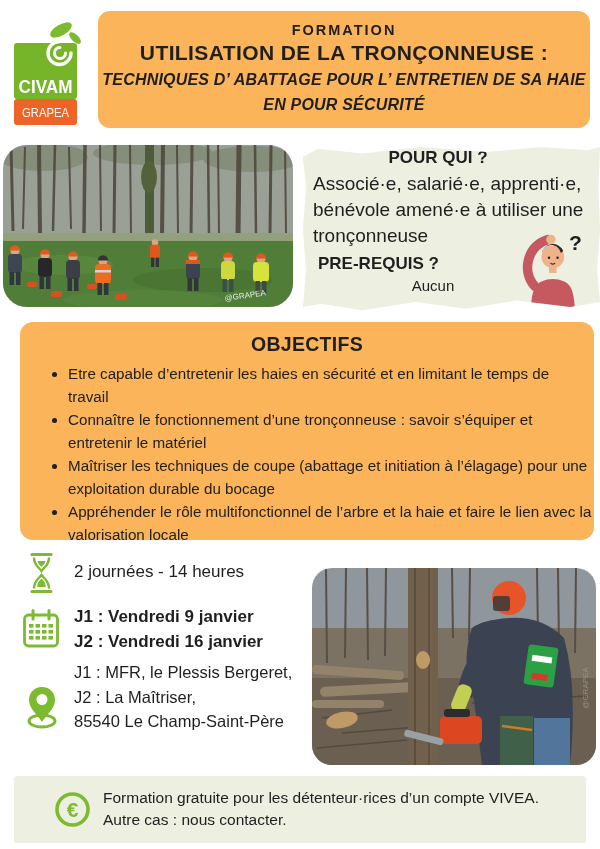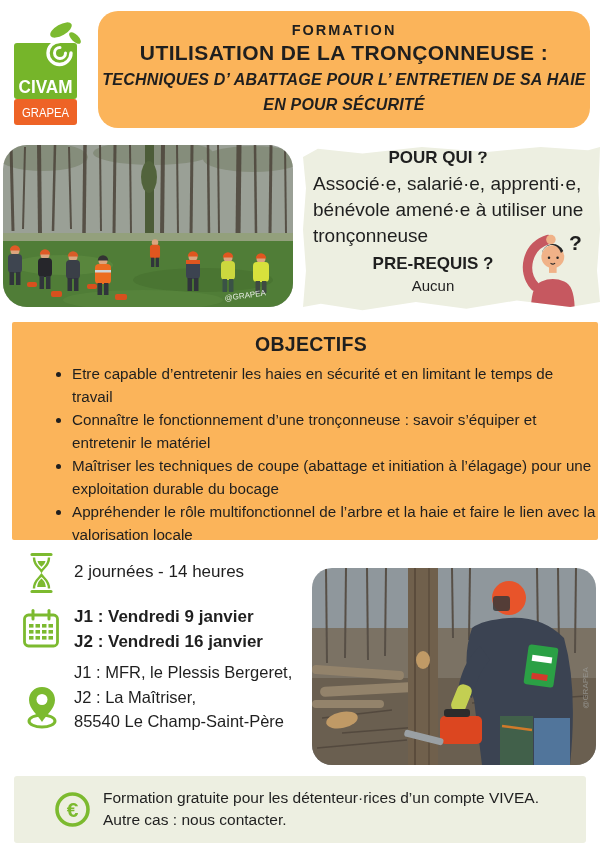--- a/index.html
+++ b/index.html
@@ -7,43 +7,43 @@
     --cream:#EDEFE1; --ink:#1F1F1F; --sweater-red:#C65860;
   }
   html,body{margin:0;padding:0;background:#fff;}
   .page{position:relative;width:600px;height:849px;background:#fff;overflow:hidden;
         font-family:"Liberation Sans",sans-serif;color:var(--ink,#1F1F1F);}
   svg text{font-family:"Liberation Sans",sans-serif;}
 
   .logo{position:absolute;left:10px;top:16px;width:72px;height:112px;}
 
   .header-box{position:absolute;left:98px;top:11px;width:492px;height:117px;
-    background:var(--orange,#FBB45A);border-radius:20px;display:flex;flex-direction:column;
+    background:var(--orange,#FBB45A);border-radius:12px;display:flex;flex-direction:column;
     align-items:center;justify-content:center;gap:3px;text-align:center;}
   .kicker{font-size:14.5px;font-weight:bold;letter-spacing:2px;}
   .title{font-size:21px;font-weight:bold;letter-spacing:.4px;white-space:nowrap;}
   .sub{font-size:16px;font-weight:bold;font-style:italic;letter-spacing:.2px;white-space:nowrap;line-height:1.55;}
 
   .photo{position:absolute;overflow:hidden;}
   .photo svg{display:block;width:100%;height:100%;}
   .photo-group{left:3px;top:145px;width:290px;height:162px;border-radius:24px;}
   .photo-saw{left:312px;top:568px;width:284px;height:197px;border-radius:20px;}
 
   .paper{position:absolute;left:303px;top:147px;width:297px;height:165px;
     background:var(--cream,#EDEFE1);padding-top:0;
     clip-path:polygon(0% 6%,5% 1%,20% 4%,40% 0%,62% 3%,80% 0%,96% 2%,100% 0%,99.5% 25%,100% 50%,99% 75%,100% 94%,90% 97%,72% 93%,55% 98%,38% 94%,20% 99%,6% 95%,0% 97%,1% 75%,0% 50%,1% 25%);}
   .paper-title{margin-top:1px;width:270px;text-align:center;font-weight:bold;font-size:17px;}
   .paper-text{margin:3px 0 0 10px;width:282px;font-size:19px;line-height:1.38;}
-  .prereq{margin:4px 0 0 15px;width:230px;text-align:center;font-weight:bold;font-size:17px;}
+  .prereq{margin:4px 0 0 15px;width:230px;font-weight:bold;font-size:17px;}
   .aucun{margin:3px 0 12px 15px;width:230px;text-align:center;font-size:15px;}
   .qmark{position:absolute;left:266px;top:84px;font-size:21px;font-weight:bold;}
   .qperson{position:absolute;right:8px;bottom:1px;width:86px;height:80px;}
 
-  .objectives{position:absolute;left:12px;top:322px;width:574px;height:218px;
-    background:var(--orange,#FBB45A);border-radius:2px;padding-left:12px;}
+  .objectives{position:absolute;left:20px;top:322px;width:574px;height:218px;
+    background:var(--orange,#FBB45A);border-radius:13px;}
   .obj-title{margin-top:11px;text-align:center;font-weight:bold;font-size:19.5px;letter-spacing:.3px;}
   .objectives ul{margin:7px 2px 0 30px;padding:0 0 0 18px;list-style:disc;}
   .objectives li{font-size:15.2px;line-height:22.5px;margin-bottom:1px;}
 
   .icon{position:absolute;}
   .duration{position:absolute;left:74px;top:562px;font-size:17px;white-space:nowrap;}
   .dates{position:absolute;left:74px;top:605px;font-size:17px;font-weight:bold;line-height:24.5px;white-space:nowrap;}
   .locs{position:absolute;left:74px;top:660px;font-size:16.5px;line-height:24.5px;white-space:nowrap;}
 
   .price-strip{position:absolute;left:14px;top:776px;width:572px;height:67px;

